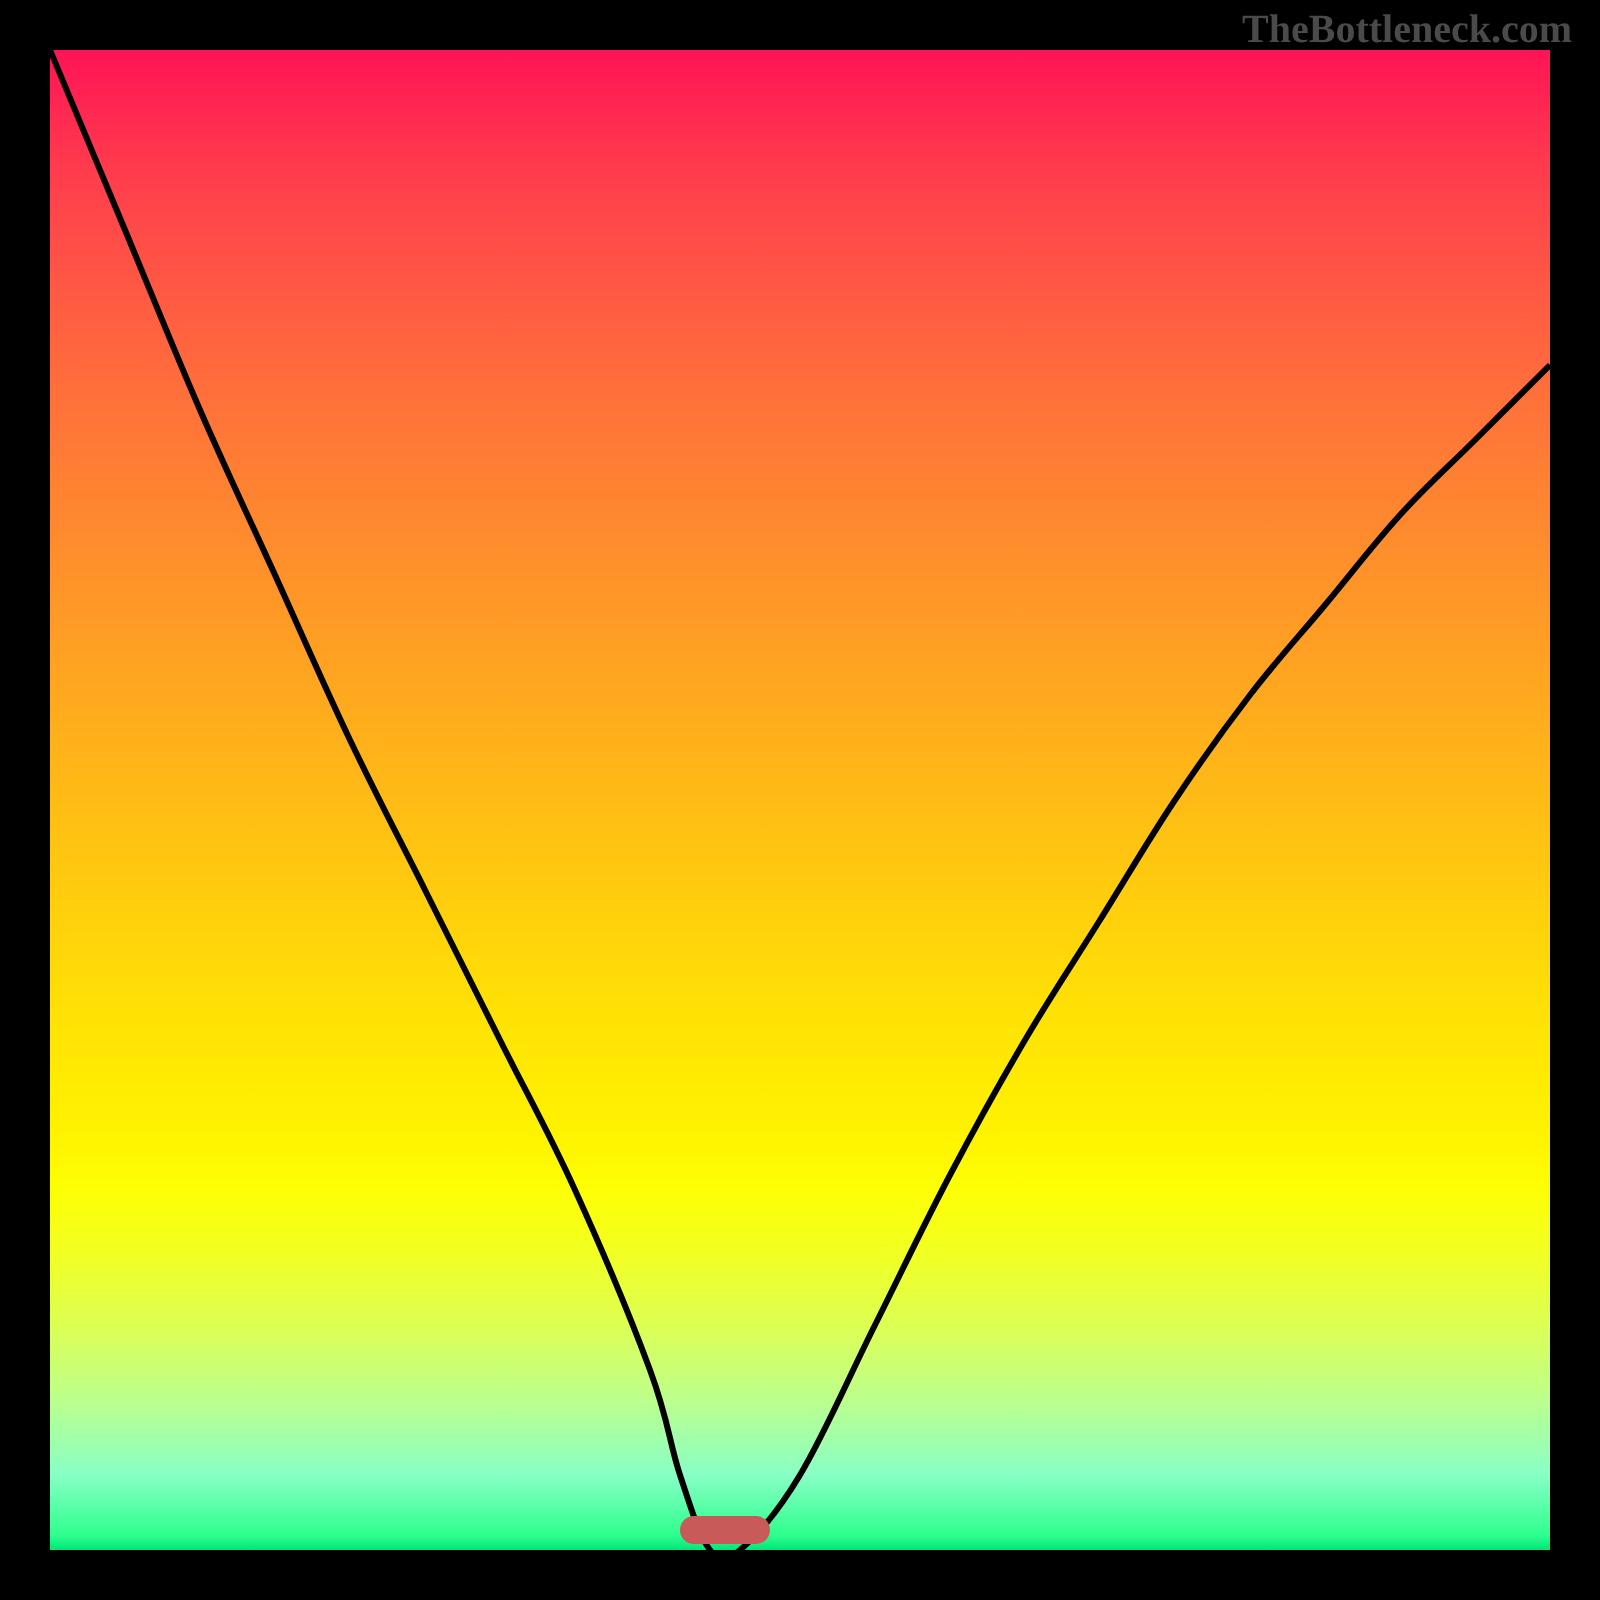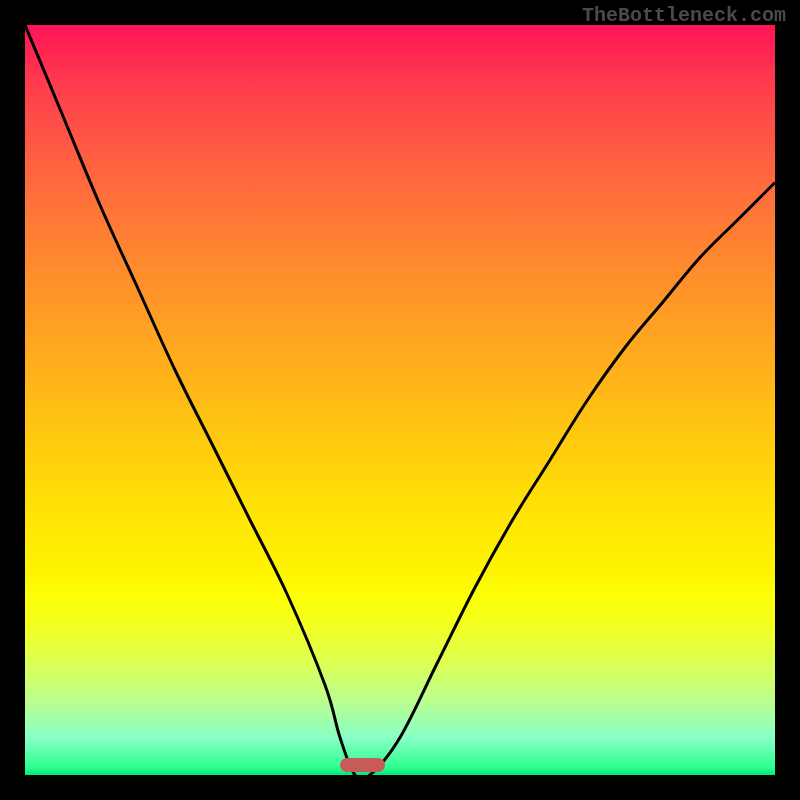--- a/index.html
+++ b/index.html
@@ -11,21 +11,21 @@
       width: 800px;
       height: 800px;
       background: #000;
       position: relative;
       overflow: hidden;
     }
     .watermark {
       position: absolute;
       top: 4px;
       right: 14px;
-      font-family: Liberation Mono, monospace;
+      font-family: Liberation Serif, serif;
       font-size: 20px;
       font-weight: bold;
       color: #4a4a4a;
       z-index: 10;
     }
     .plot-area {
       position: absolute;
       left: 25px;
       top: 25px;
       width: 750px;

